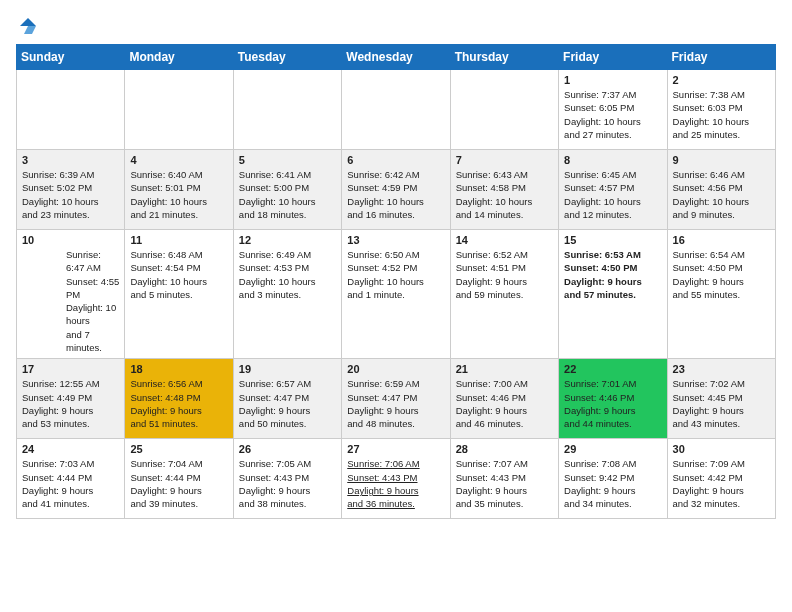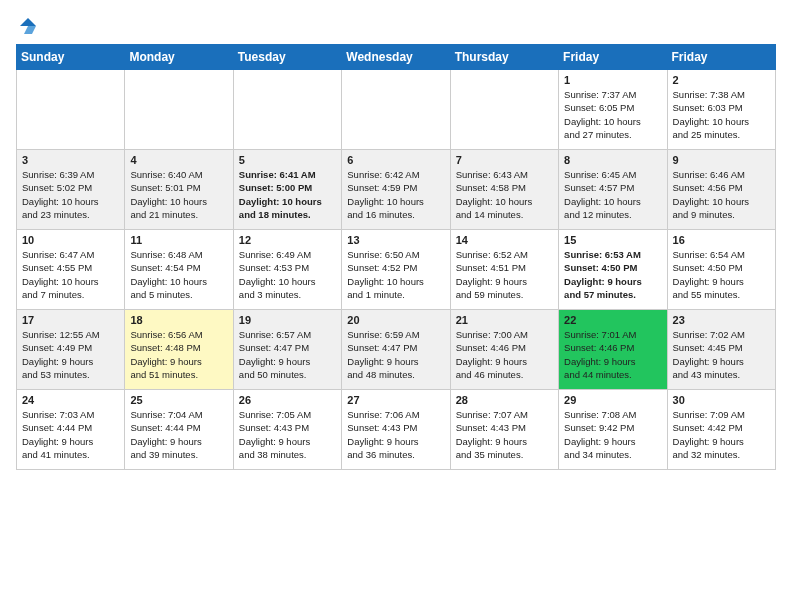--- a/index.html
+++ b/index.html
@@ -149,21 +149,21 @@
         </td>
         <td style="background: rgb(240, 240, 240);">
           <span class="day-num">4</span>
           <div class="day-info" style="white-space: pre-line;">Sunrise: 6:40 AM
 Sunset: 5:01 PM
 Daylight: 10 hours
 and 21 minutes.</div>
         </td>
         <td style="background: rgb(240, 240, 240);">
           <span class="day-num">5</span>
-          <div class="day-info" style="white-space: pre-line; font-weight: bold;">Sunrise: 6:41 AM
+          <div class="day-info" style="white-space: pre-line;">Sunrise: 6:41 AM
 Sunset: 5:00 PM
 Daylight: 10 hours
 and 18 minutes.</div>
         </td>
         <td style="background: rgb(240, 240, 240);">
           <span class="day-num">6</span>
           <div class="day-info" style="white-space: pre-line;">Sunrise: 6:42 AM
 Sunset: 4:59 PM
 Daylight: 10 hours
 and 16 minutes.</div>
@@ -186,21 +186,21 @@
           <span class="day-num">9</span>
           <div class="day-info" style="white-space: pre-line;">Sunrise: 6:46 AM
 Sunset: 4:56 PM
 Daylight: 10 hours
 and 9 minutes.</div>
         </td>
       </tr>
       <tr>
         <td>
           <span class="day-num">10</span>
-          <div class="day-info" style="white-space: pre-line;">Sunrise: 6:47 AM
+          <div class="day-info" style="white-space: pre-line; margin-left: 44px;">Sunrise: 6:47 AM
 Sunset: 4:55 PM
 Daylight: 10 hours
 and 7 minutes.</div>
         </td>
         <td>
           <span class="day-num">11</span>
           <div class="day-info" style="white-space: pre-line;">Sunrise: 6:48 AM
 Sunset: 4:54 PM
 Daylight: 10 hours
 and 5 minutes.</div>
@@ -242,21 +242,21 @@
         </td>
       </tr>
       <tr>
         <td style="background: rgb(240, 240, 240);">
           <span class="day-num">17</span>
           <div class="day-info" style="white-space: pre-line;">Sunrise: 12:55 AM
 Sunset: 4:49 PM
 Daylight: 9 hours
 and 53 minutes.</div>
         </td>
-        <td style="background: #fef9c3;">
+        <td style="background: #eab308;">
           <span class="day-num">18</span>
           <div class="day-info" style="white-space: pre-line;">Sunrise: 6:56 AM
 Sunset: 4:48 PM
 Daylight: 9 hours
 and 51 minutes.</div>
         </td>
         <td style="background: rgb(240, 240, 240);">
           <span class="day-num">19</span>
           <div class="day-info" style="white-space: pre-line;">Sunrise: 6:57 AM
 Sunset: 4:47 PM
@@ -309,21 +309,21 @@
         </td>
         <td>
           <span class="day-num">26</span>
           <div class="day-info" style="white-space: pre-line;">Sunrise: 7:05 AM
 Sunset: 4:43 PM
 Daylight: 9 hours
 and 38 minutes.</div>
         </td>
         <td>
           <span class="day-num">27</span>
-          <div class="day-info" style="white-space: pre-line;">Sunrise: 7:06 AM
+          <div class="day-info" style="white-space: pre-line; text-decoration: underline;">Sunrise: 7:06 AM
 Sunset: 4:43 PM
 Daylight: 9 hours
 and 36 minutes.</div>
         </td>
         <td>
           <span class="day-num">28</span>
           <div class="day-info" style="white-space: pre-line;">Sunrise: 7:07 AM
 Sunset: 4:43 PM
 Daylight: 9 hours
 and 35 minutes.</div>

